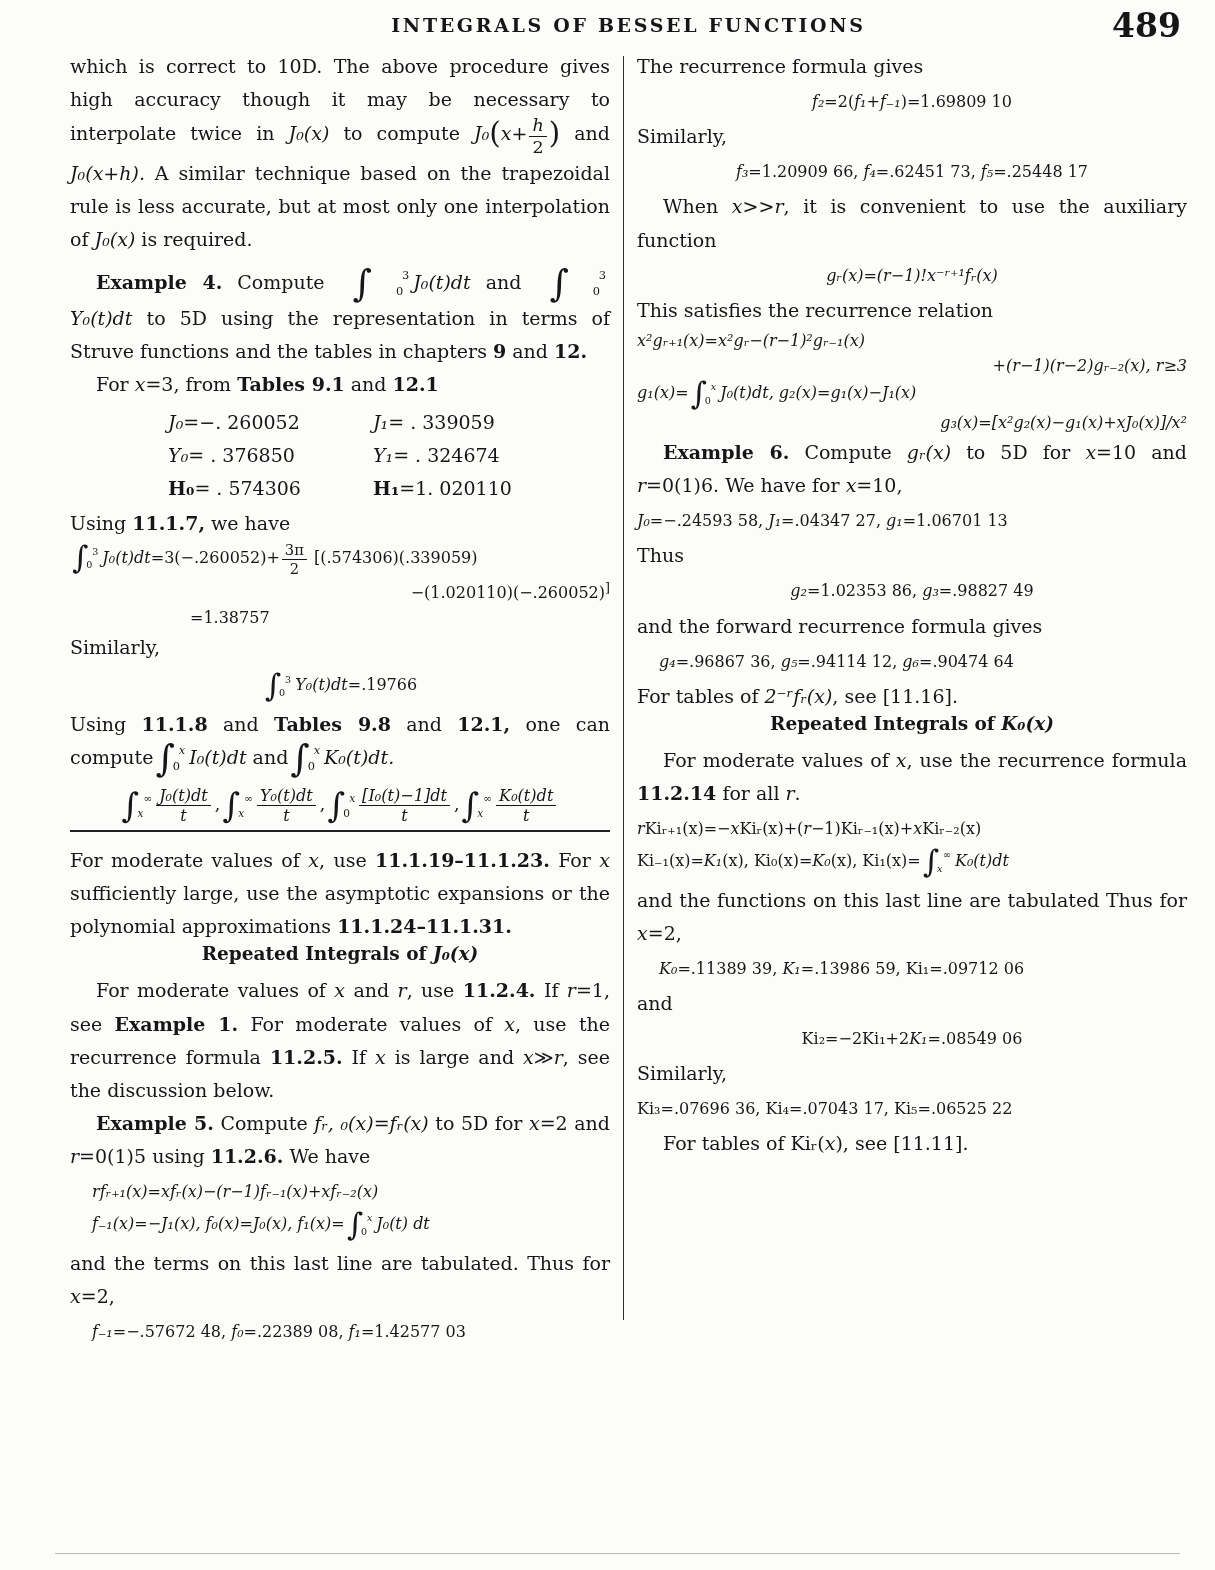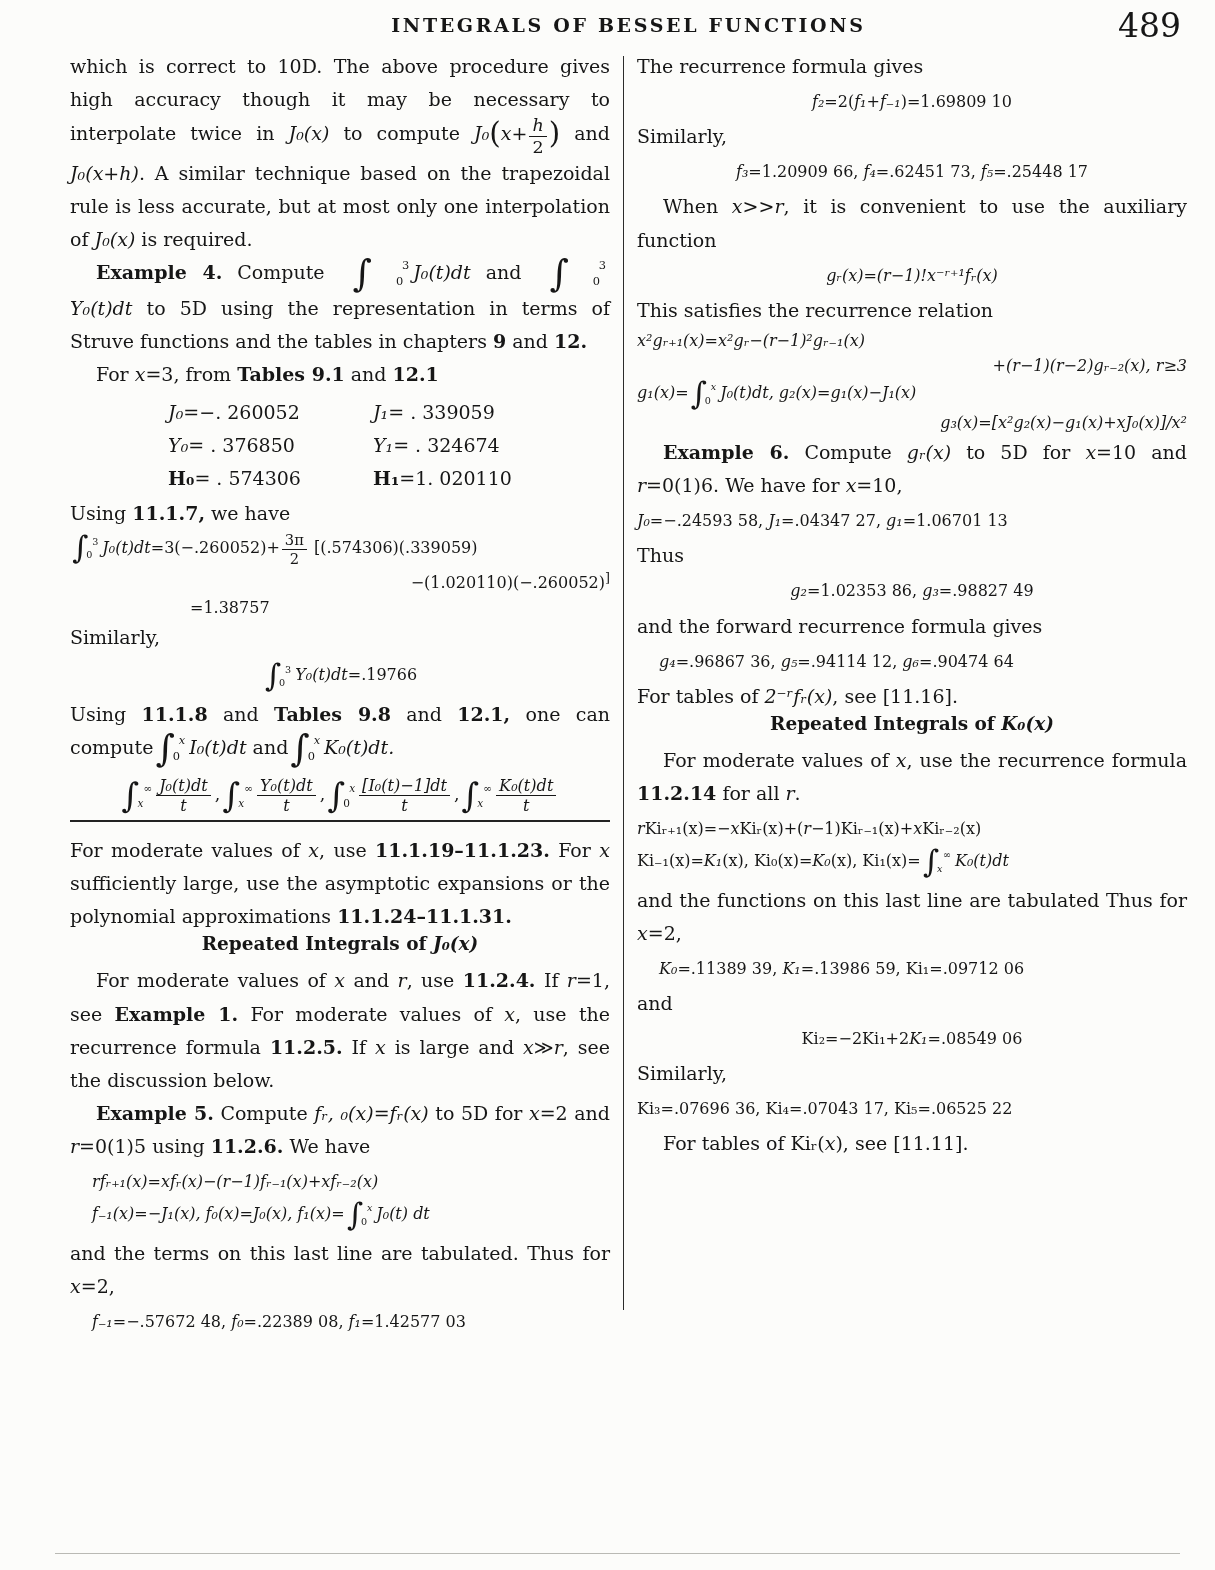--- a/index.html
+++ b/index.html
@@ -8,28 +8,28 @@
     background:#fcfcfa;color:#161616;
     font-family:"DejaVu Serif","Liberation Serif",serif;
     position:relative;
   }
   .page{padding:8px 28px 0 70px;height:1562px;box-sizing:border-box;position:relative;}
   .hdr{position:relative;height:42px;}
   .hdr-title{
     text-align:center;font-weight:bold;font-size:19px;letter-spacing:.14em;
     padding-top:6px;
   }
-  .hdr-num{position:absolute;right:6px;top:-2px;font-size:33px;font-weight:normal;}
+  .hdr-num{position:absolute;right:6px;top:-2px;font-size:33px;font-weight:bold;}
   .cols{display:flex;align-items:stretch;}
   .col{width:540px;}
   .col.right{width:auto;flex:1;}
   .divider{border-right:1.5px solid #2b2b2b;margin:6px 13px 30px 13px;}
   .p{font-size:19px;line-height:1.74;text-align:justify;margin:0;}
   .ind{text-indent:26px;}
-  .gap{}
+  .gap{margin-top:10px;}
   .eq{font-size:16px;text-align:center;margin:7px 0;line-height:1.45;}
   .eq.al{text-align:left;}
   .eq.ar{text-align:right;}
   .eq.pl1{padding-left:22px;}
   .eq.pl3{padding-left:120px;}
   .eq.tight{margin:2px 0;}
   .introw{font-size:17.5px;border-bottom:2px solid #222;padding-bottom:6px;margin:10px 0 12px 0;}
   .hd{font-size:18.5px;text-align:center;margin:0 0 10px 0;}
   .vals{
     display:grid;grid-template-columns:auto auto;column-gap:72px;row-gap:11px;

